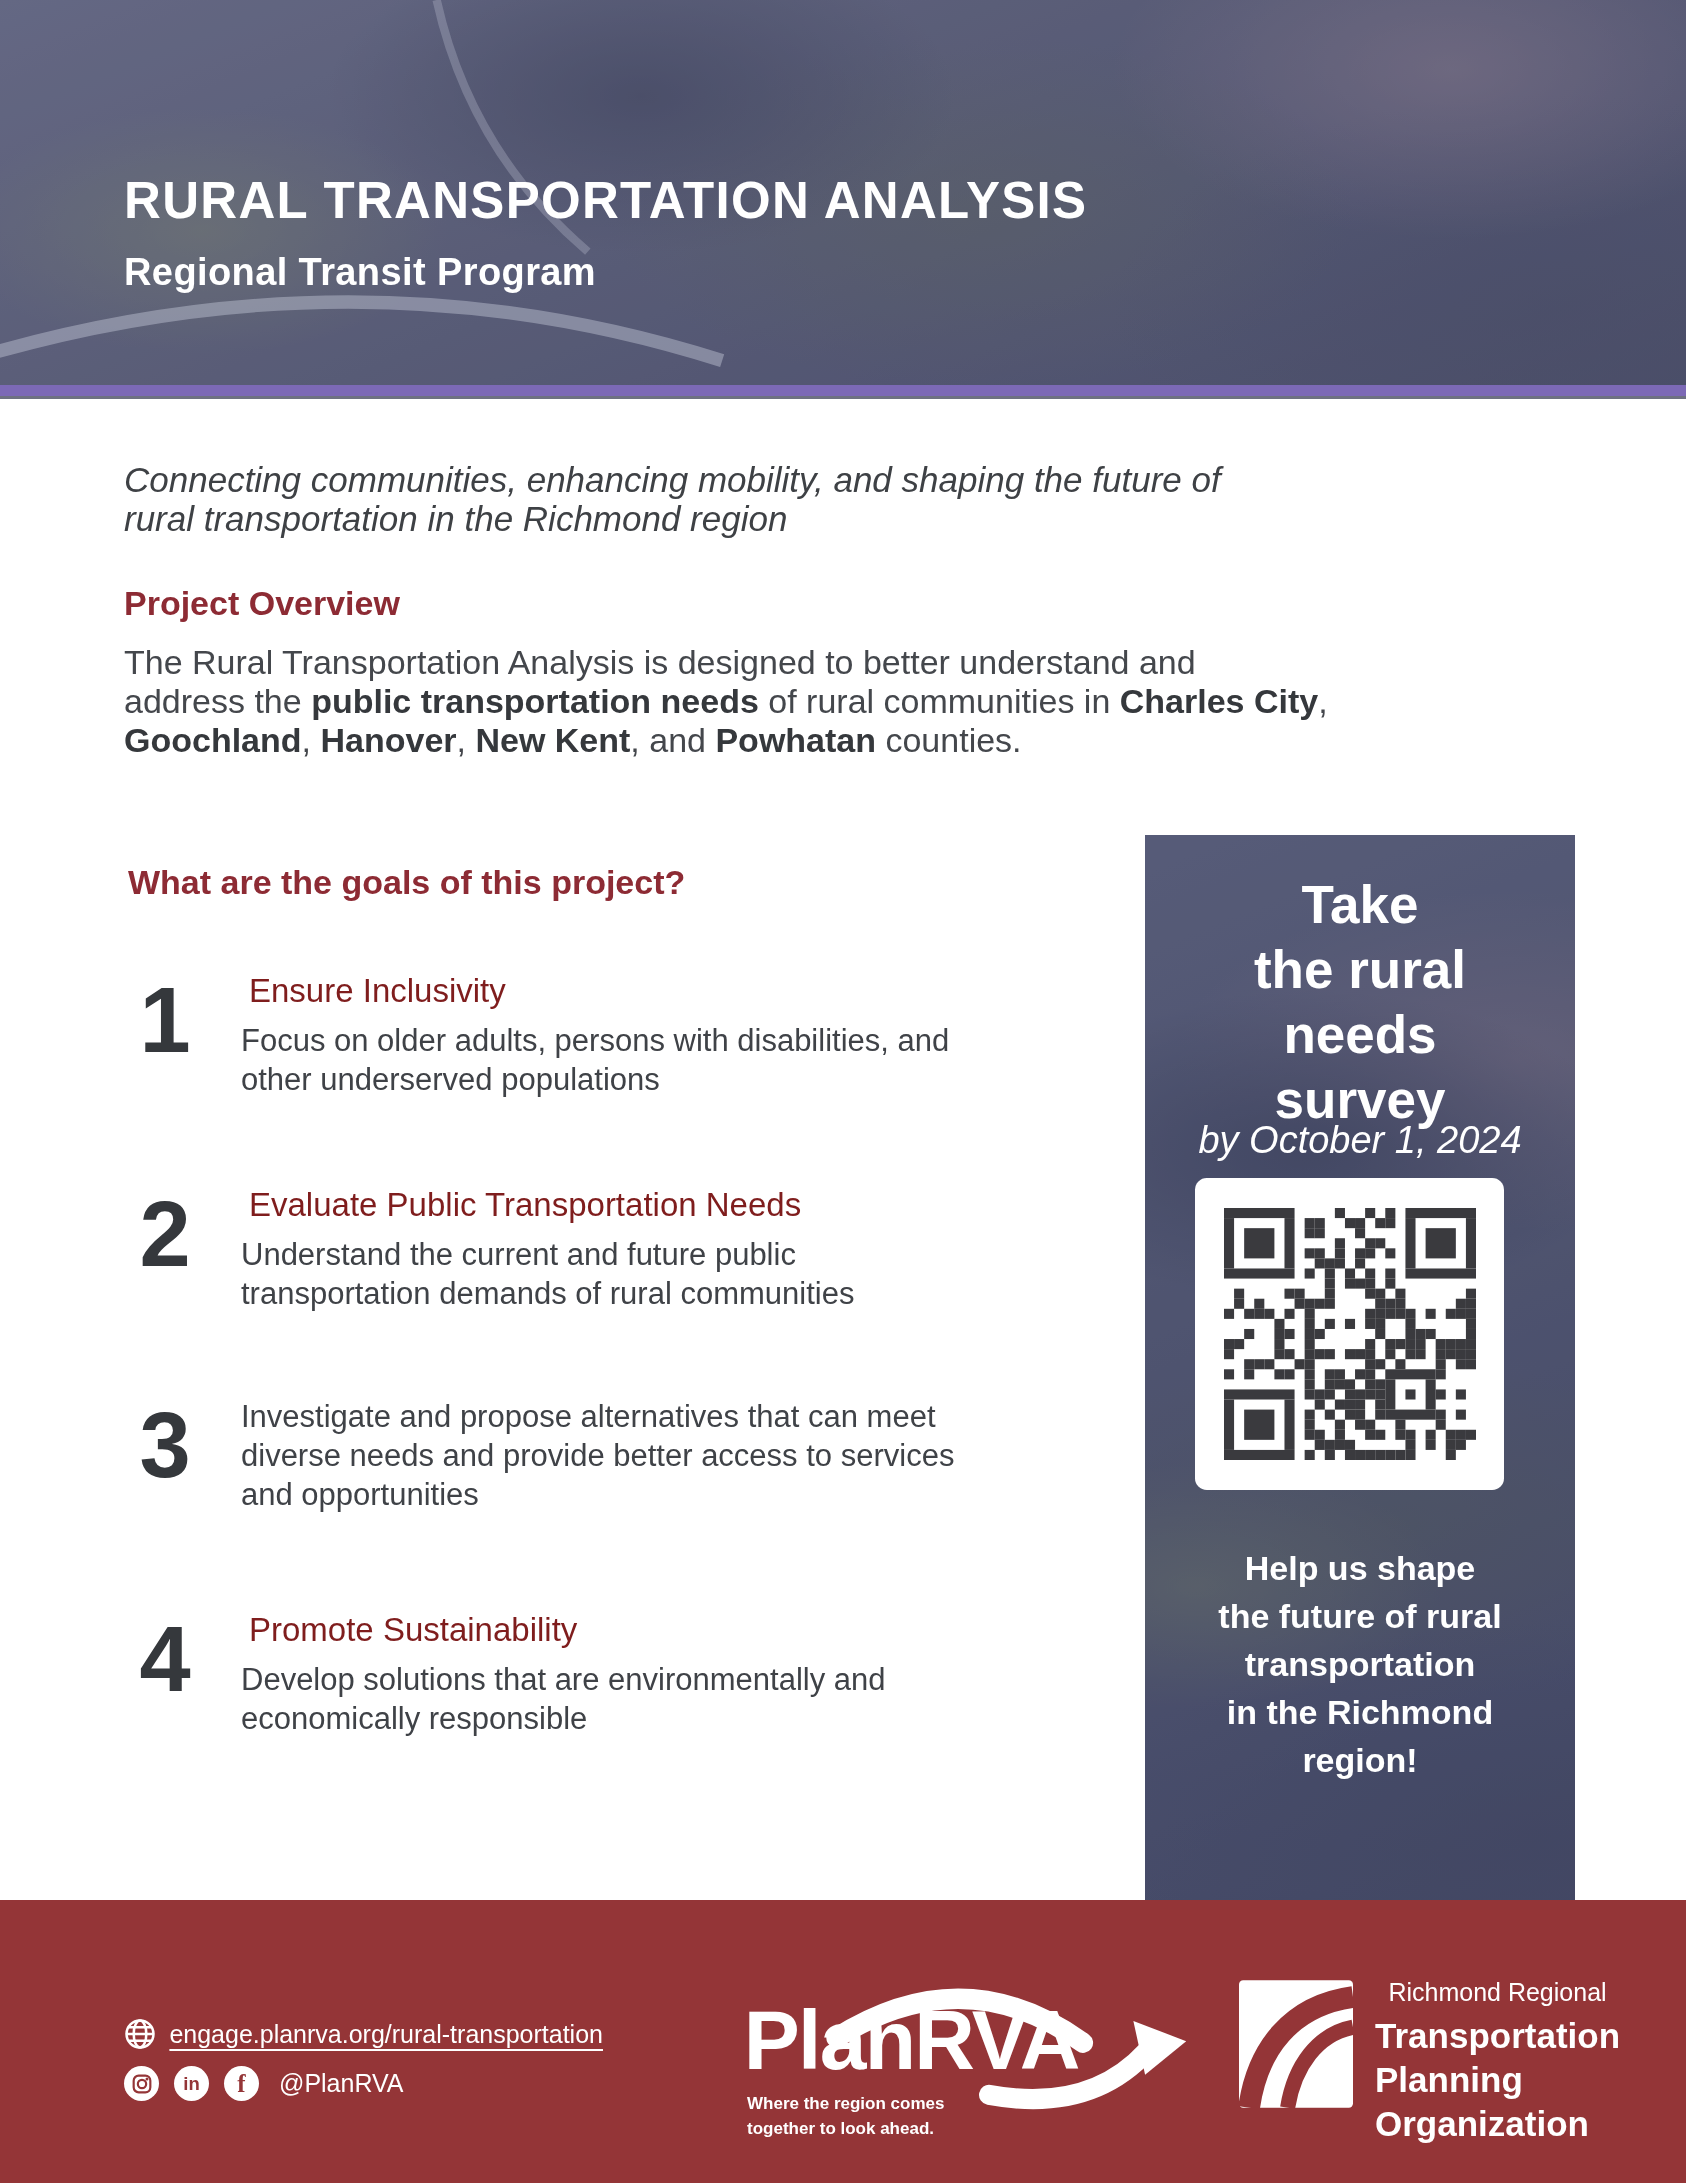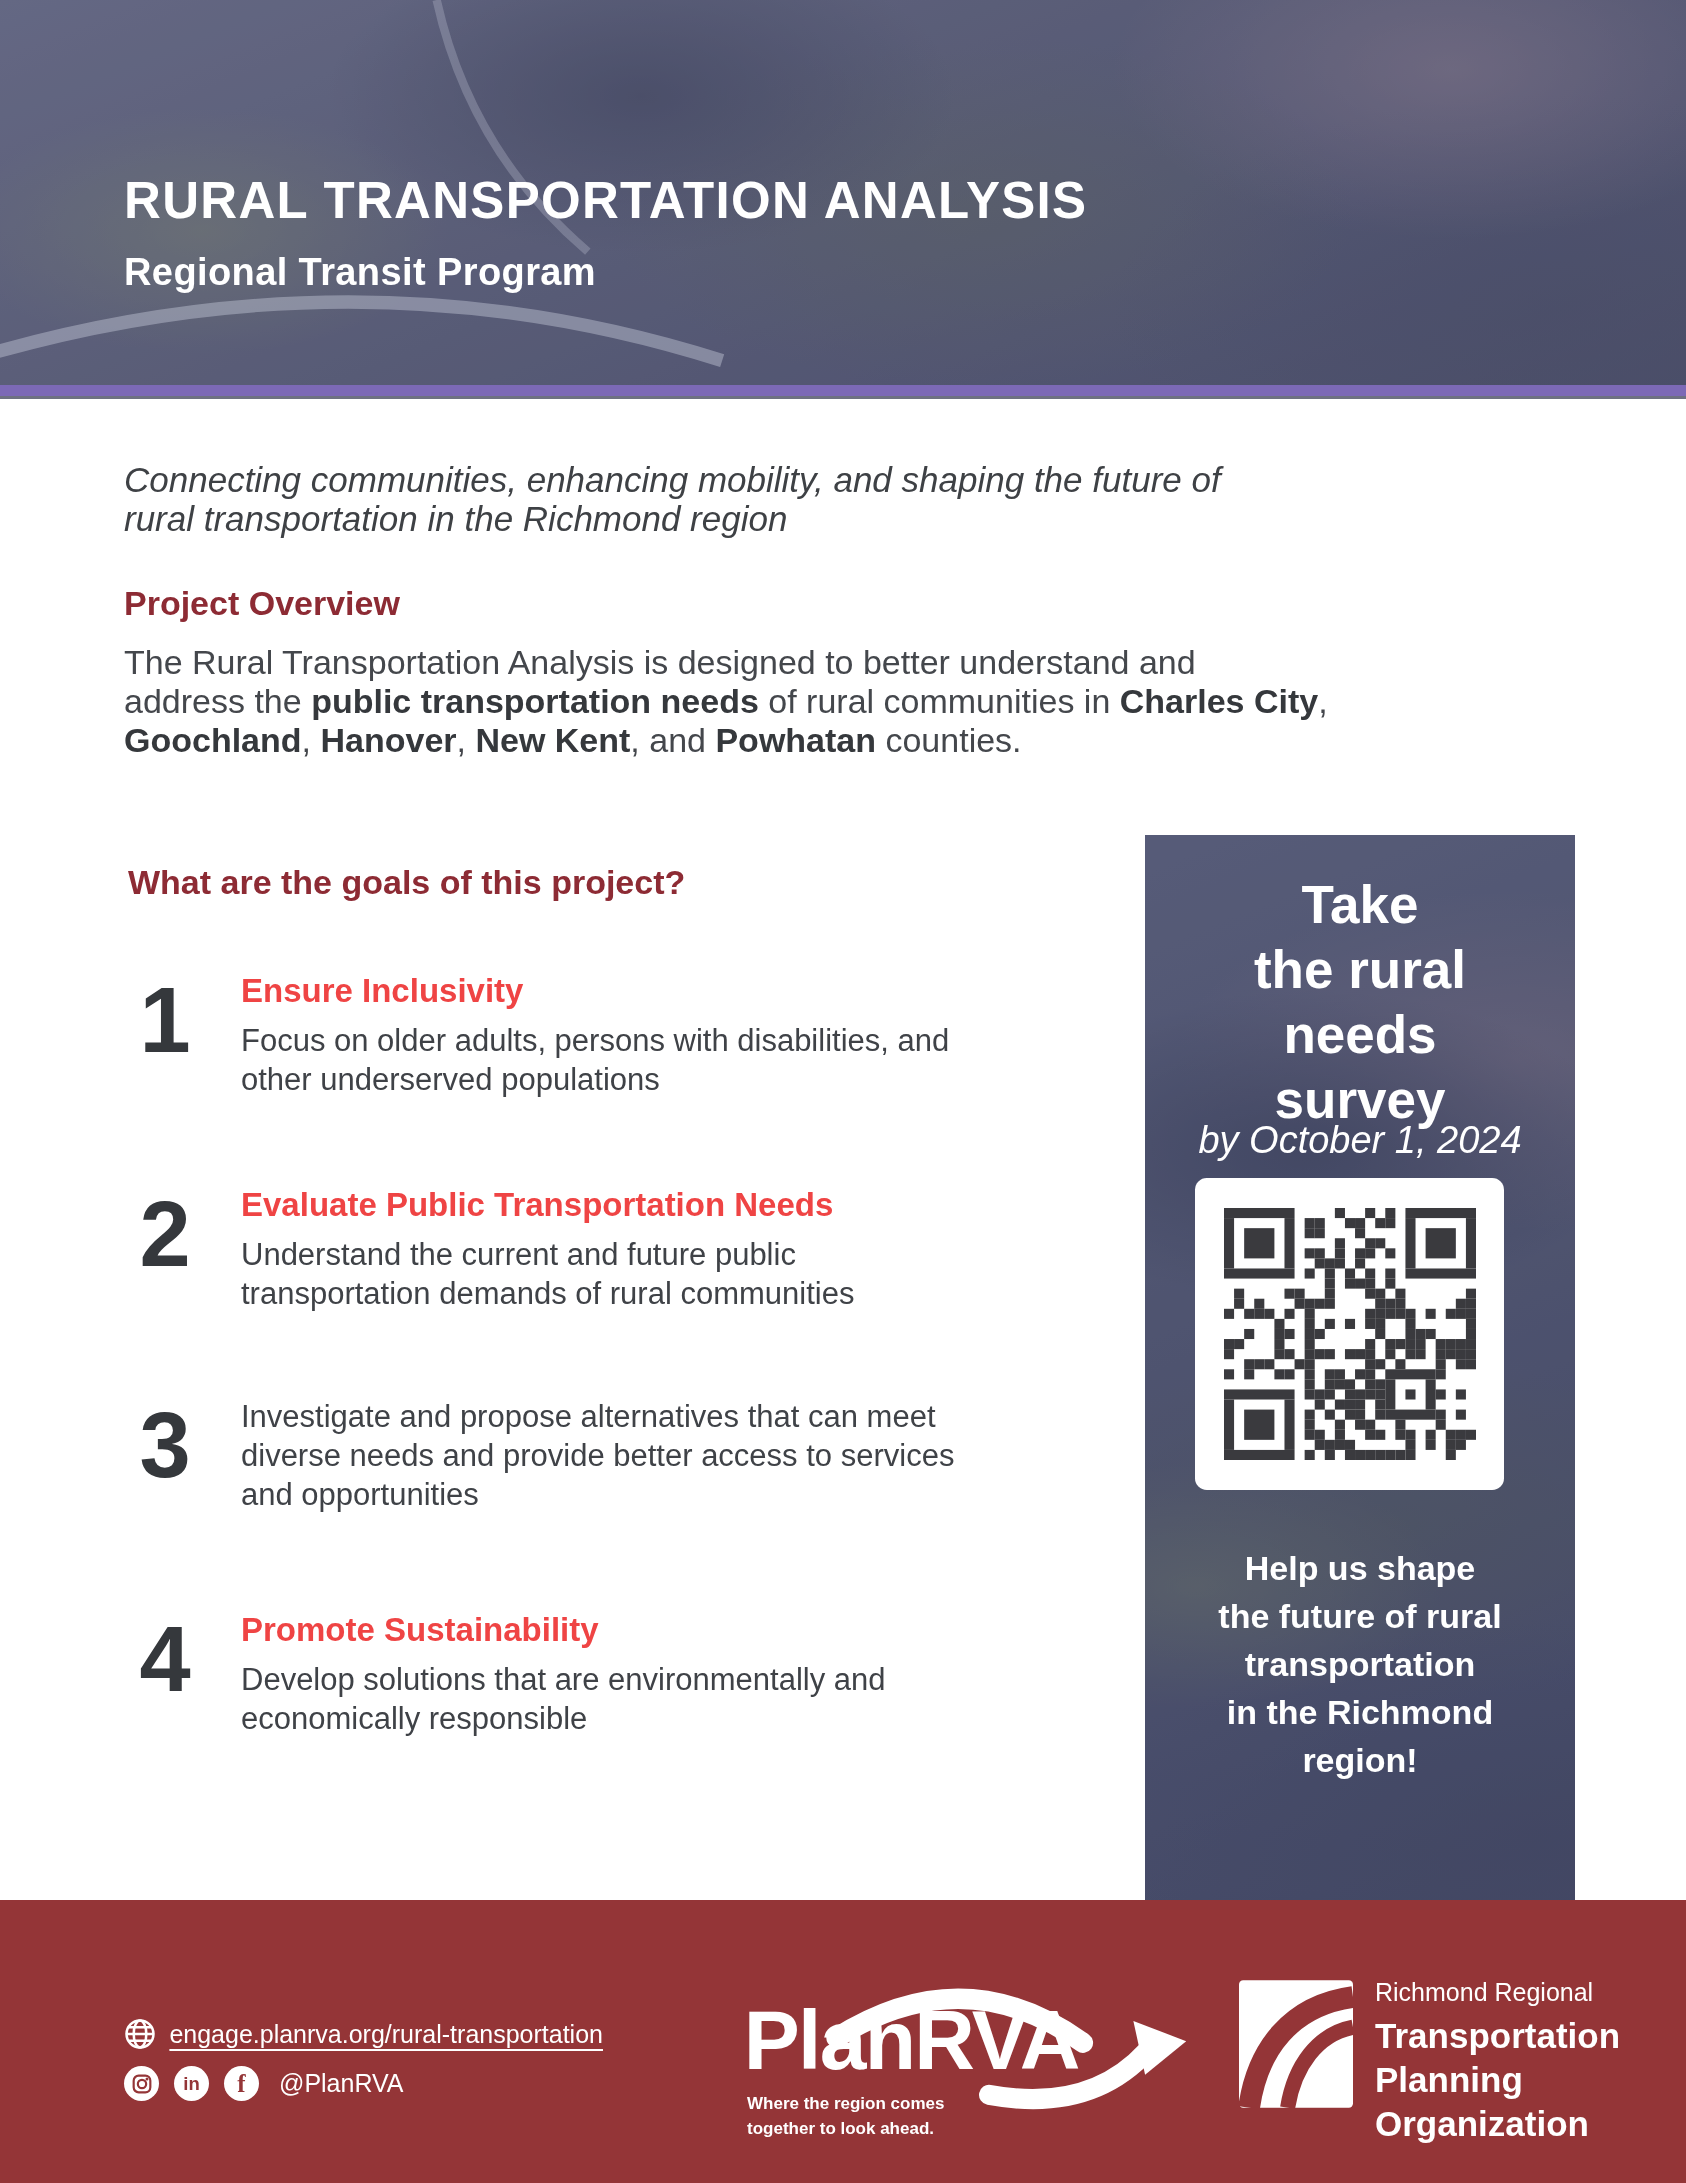--- a/index.html
+++ b/index.html
@@ -30,21 +30,21 @@
   .tagline{position:absolute;left:124px;top:460px;font-size:35px;line-height:39px;font-style:italic;font-weight:400;color:#3E4145;}
   .ov-heading{position:absolute;left:124px;top:584px;font-size:34px;font-weight:700;color:#8D2B34;}
   .ov-body{position:absolute;left:124px;top:643px;font-size:34px;line-height:39px;color:#44474C;}
   .ov-body b{font-weight:700;color:#35383C;}
 
   
   .goals-heading{position:absolute;left:128px;top:863px;font-size:34px;font-weight:700;color:#8D2B34;}
   .goal{position:absolute;left:118px;width:940px;}
   .goal .num{position:absolute;left:0;top:1.7px;width:94px;font-size:92px;line-height:1;font-weight:800;color:#35383C;text-align:center;}
   .goal .content{margin-left:123px;}
-  .g-title{font-size:33px;font-weight:700;color:#ef4444;margin:0 0 11px 0;}
+  .g-title{font-size:33px;font-weight:400;color:#7f1d1d;margin:0 0 11px 8px;}
   .g-desc{font-size:31px;line-height:39px;color:#3F4247;}
   #goal-1{top:972px;} #goal-2{top:1186px;} #goal-3{top:1397px;} #goal-4{top:1611px;}
 
   
   .card{position:absolute;left:1145px;top:835px;width:430px;height:1252px;}
   .card .shade{position:absolute;left:0;right:0;top:0;bottom:0;background:rgba(58,62,98,0.42);}
   .card-inner{position:absolute;left:0;right:0;top:0;bottom:0;text-align:center;color:#ffffff;}
   .card-title{position:absolute;left:0;top:37px;width:100%;font-size:53px;font-weight:800;line-height:65px;}
   .card-deadline{position:absolute;left:0;top:284px;width:100%;font-size:38px;font-style:italic;font-weight:400;}
   .qr-box{position:absolute;left:50px;top:343px;width:309px;height:312px;background:#ffffff;border-radius:11.8px;}
@@ -63,21 +63,21 @@
   .soc.li{font-size:18.5px;}
 
   .planrva{position:absolute;left:737px;top:84px;width:458px;height:181px;}
   .planrva-name{position:absolute;left:6.7px;top:8.4px;font-size:84px;font-weight:800;letter-spacing:-1.7px;color:#ffffff;}
   .planrva-swoosh{position:absolute;left:0;top:-15px;width:458px;height:151px;pointer-events:none;}
   .planrva-tag{position:absolute;left:10px;top:107px;font-size:17px;font-weight:700;line-height:25px;color:#ffffff;}
 
   .rrtpo{position:absolute;left:1239px;top:78px;width:453px;height:185px;}
   .rrtpo-mark{position:absolute;left:0;top:1.7px;}
   .rrtpo-text{position:absolute;left:136px;top:0;}
-  .rrtpo-region{font-size:25px;font-weight:400;margin:0 0 6.7px 0;}
+  .rrtpo-region{font-size:25px;font-weight:400;margin:0 0 6.7px 0;text-align:center;}
   .rrtpo-name{font-size:35px;font-weight:700;line-height:44px;}
 </style>
 </head>
 <body>
 
 <div class="page">
 
   <div class="header aerial">
     <div class="shade"></div>
     <svg class="header-road" viewBox="0 0 2009 459" preserveAspectRatio="none">

